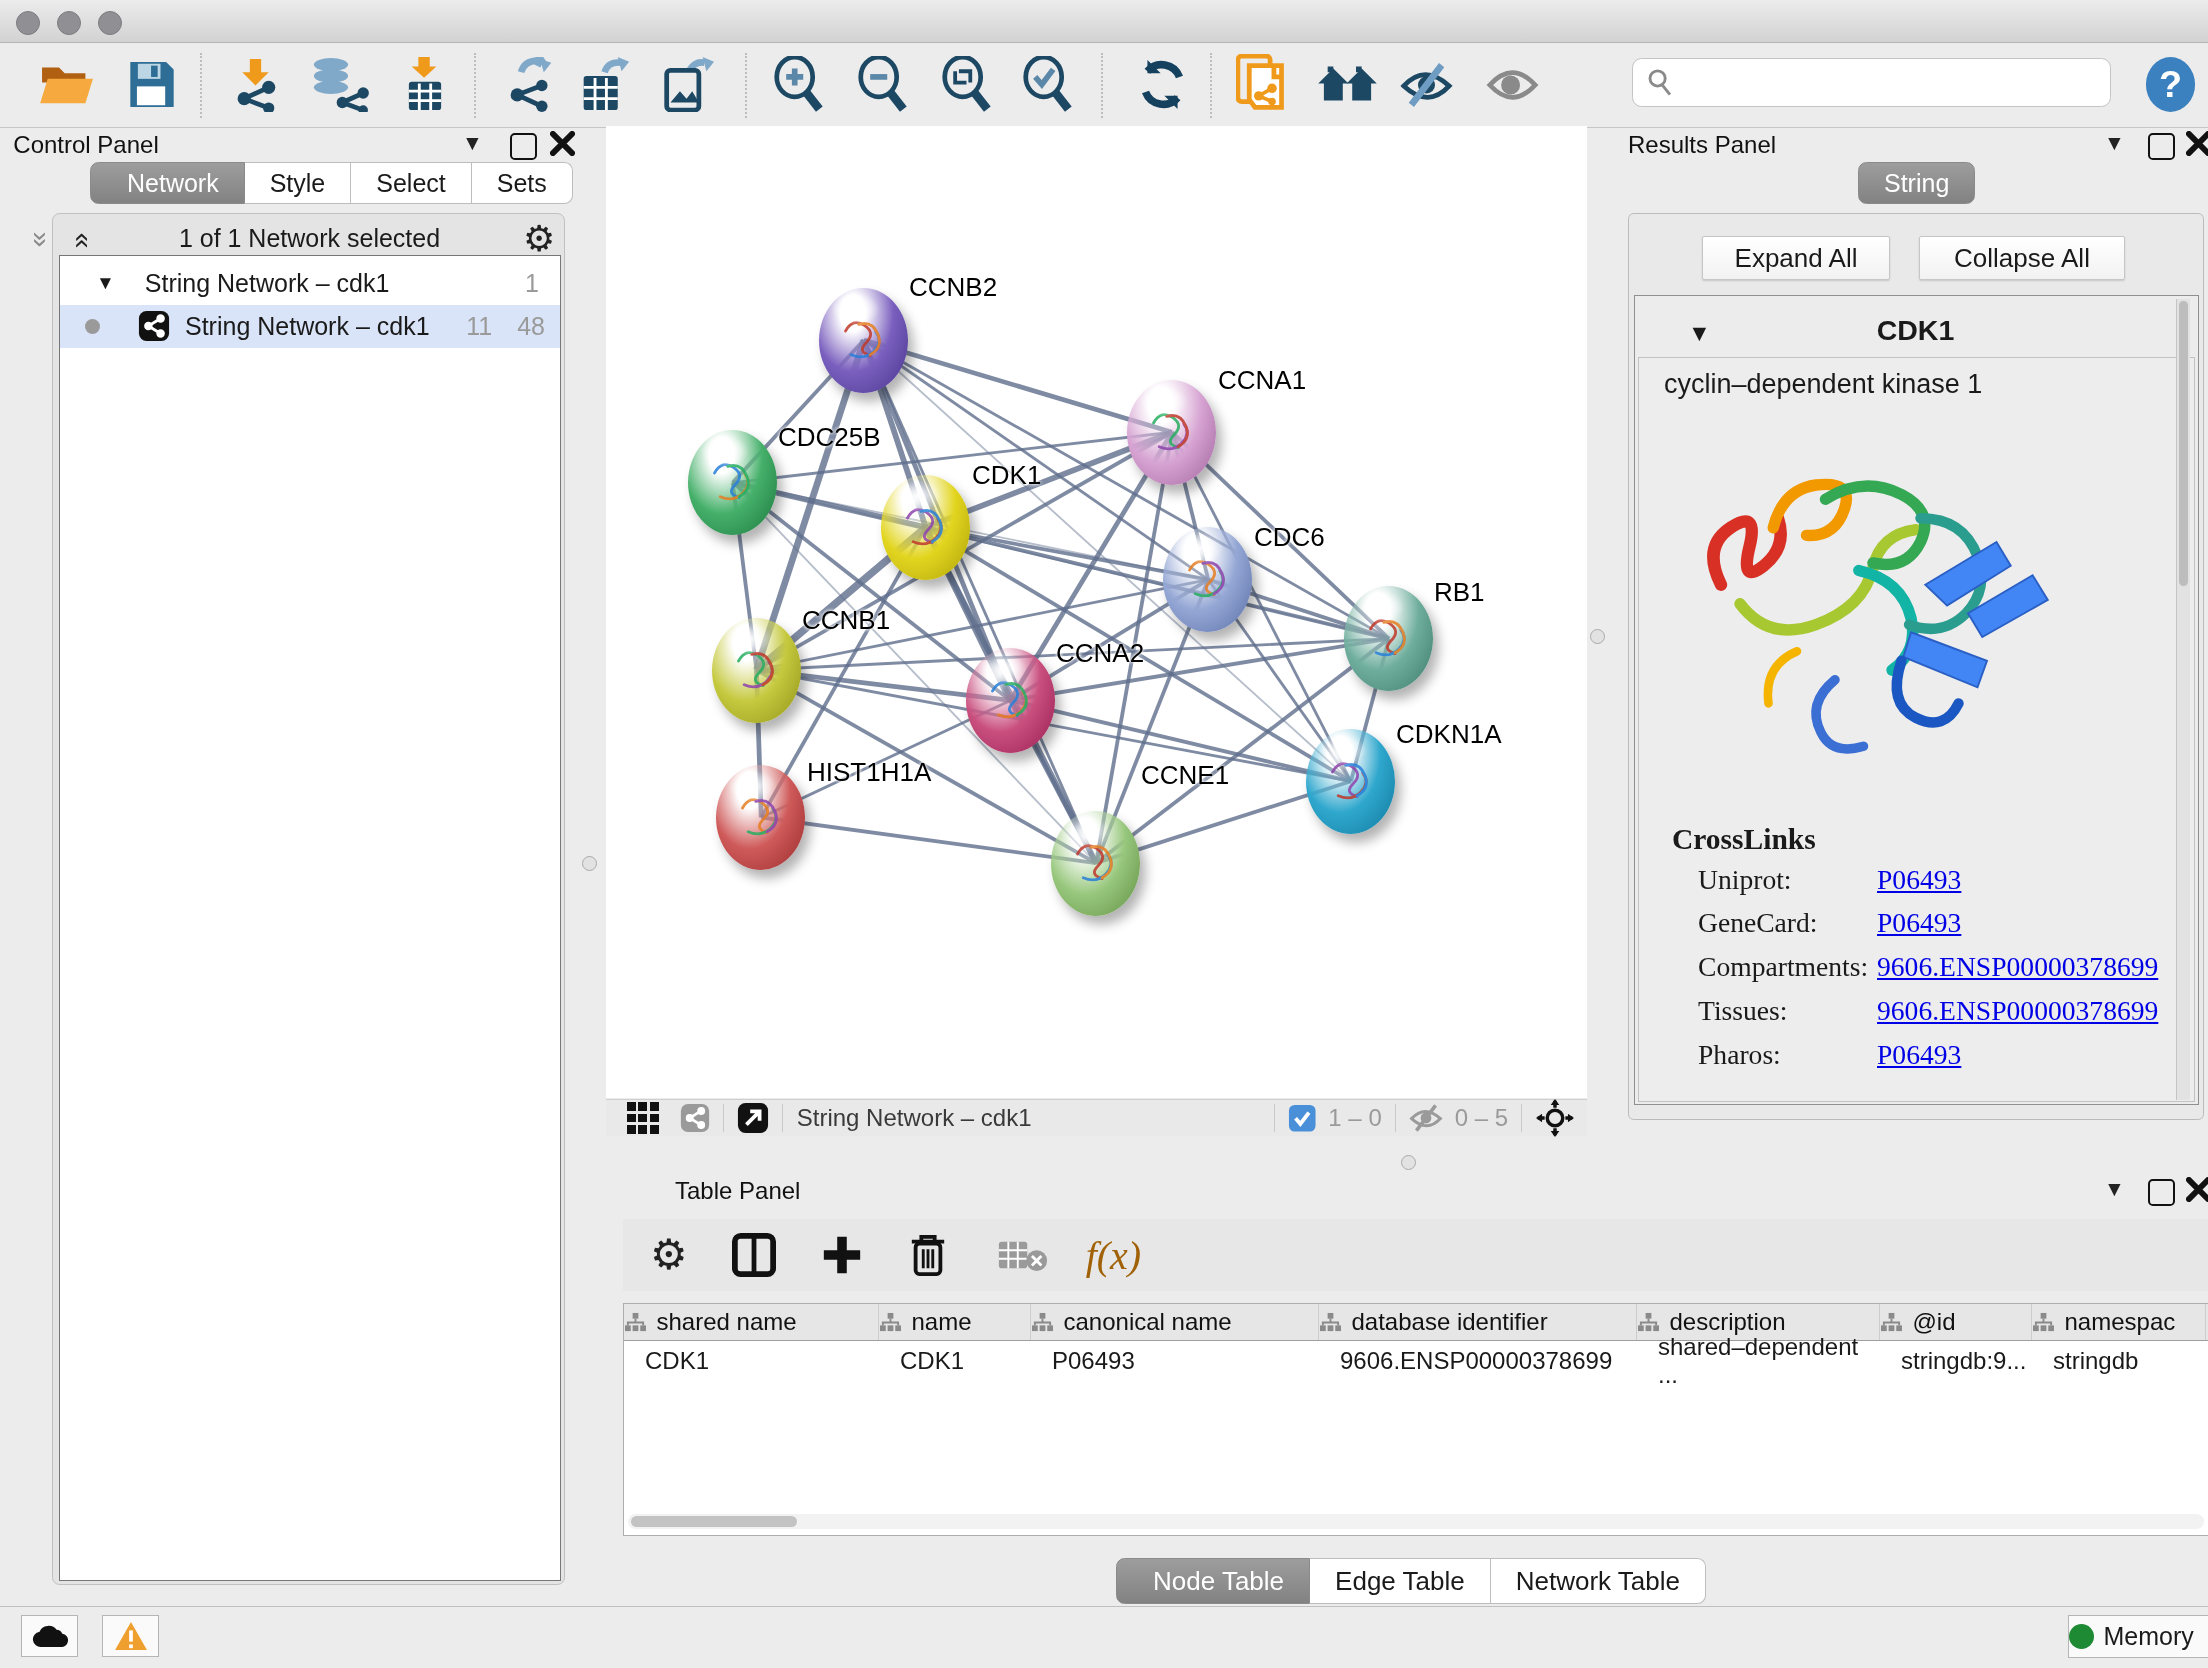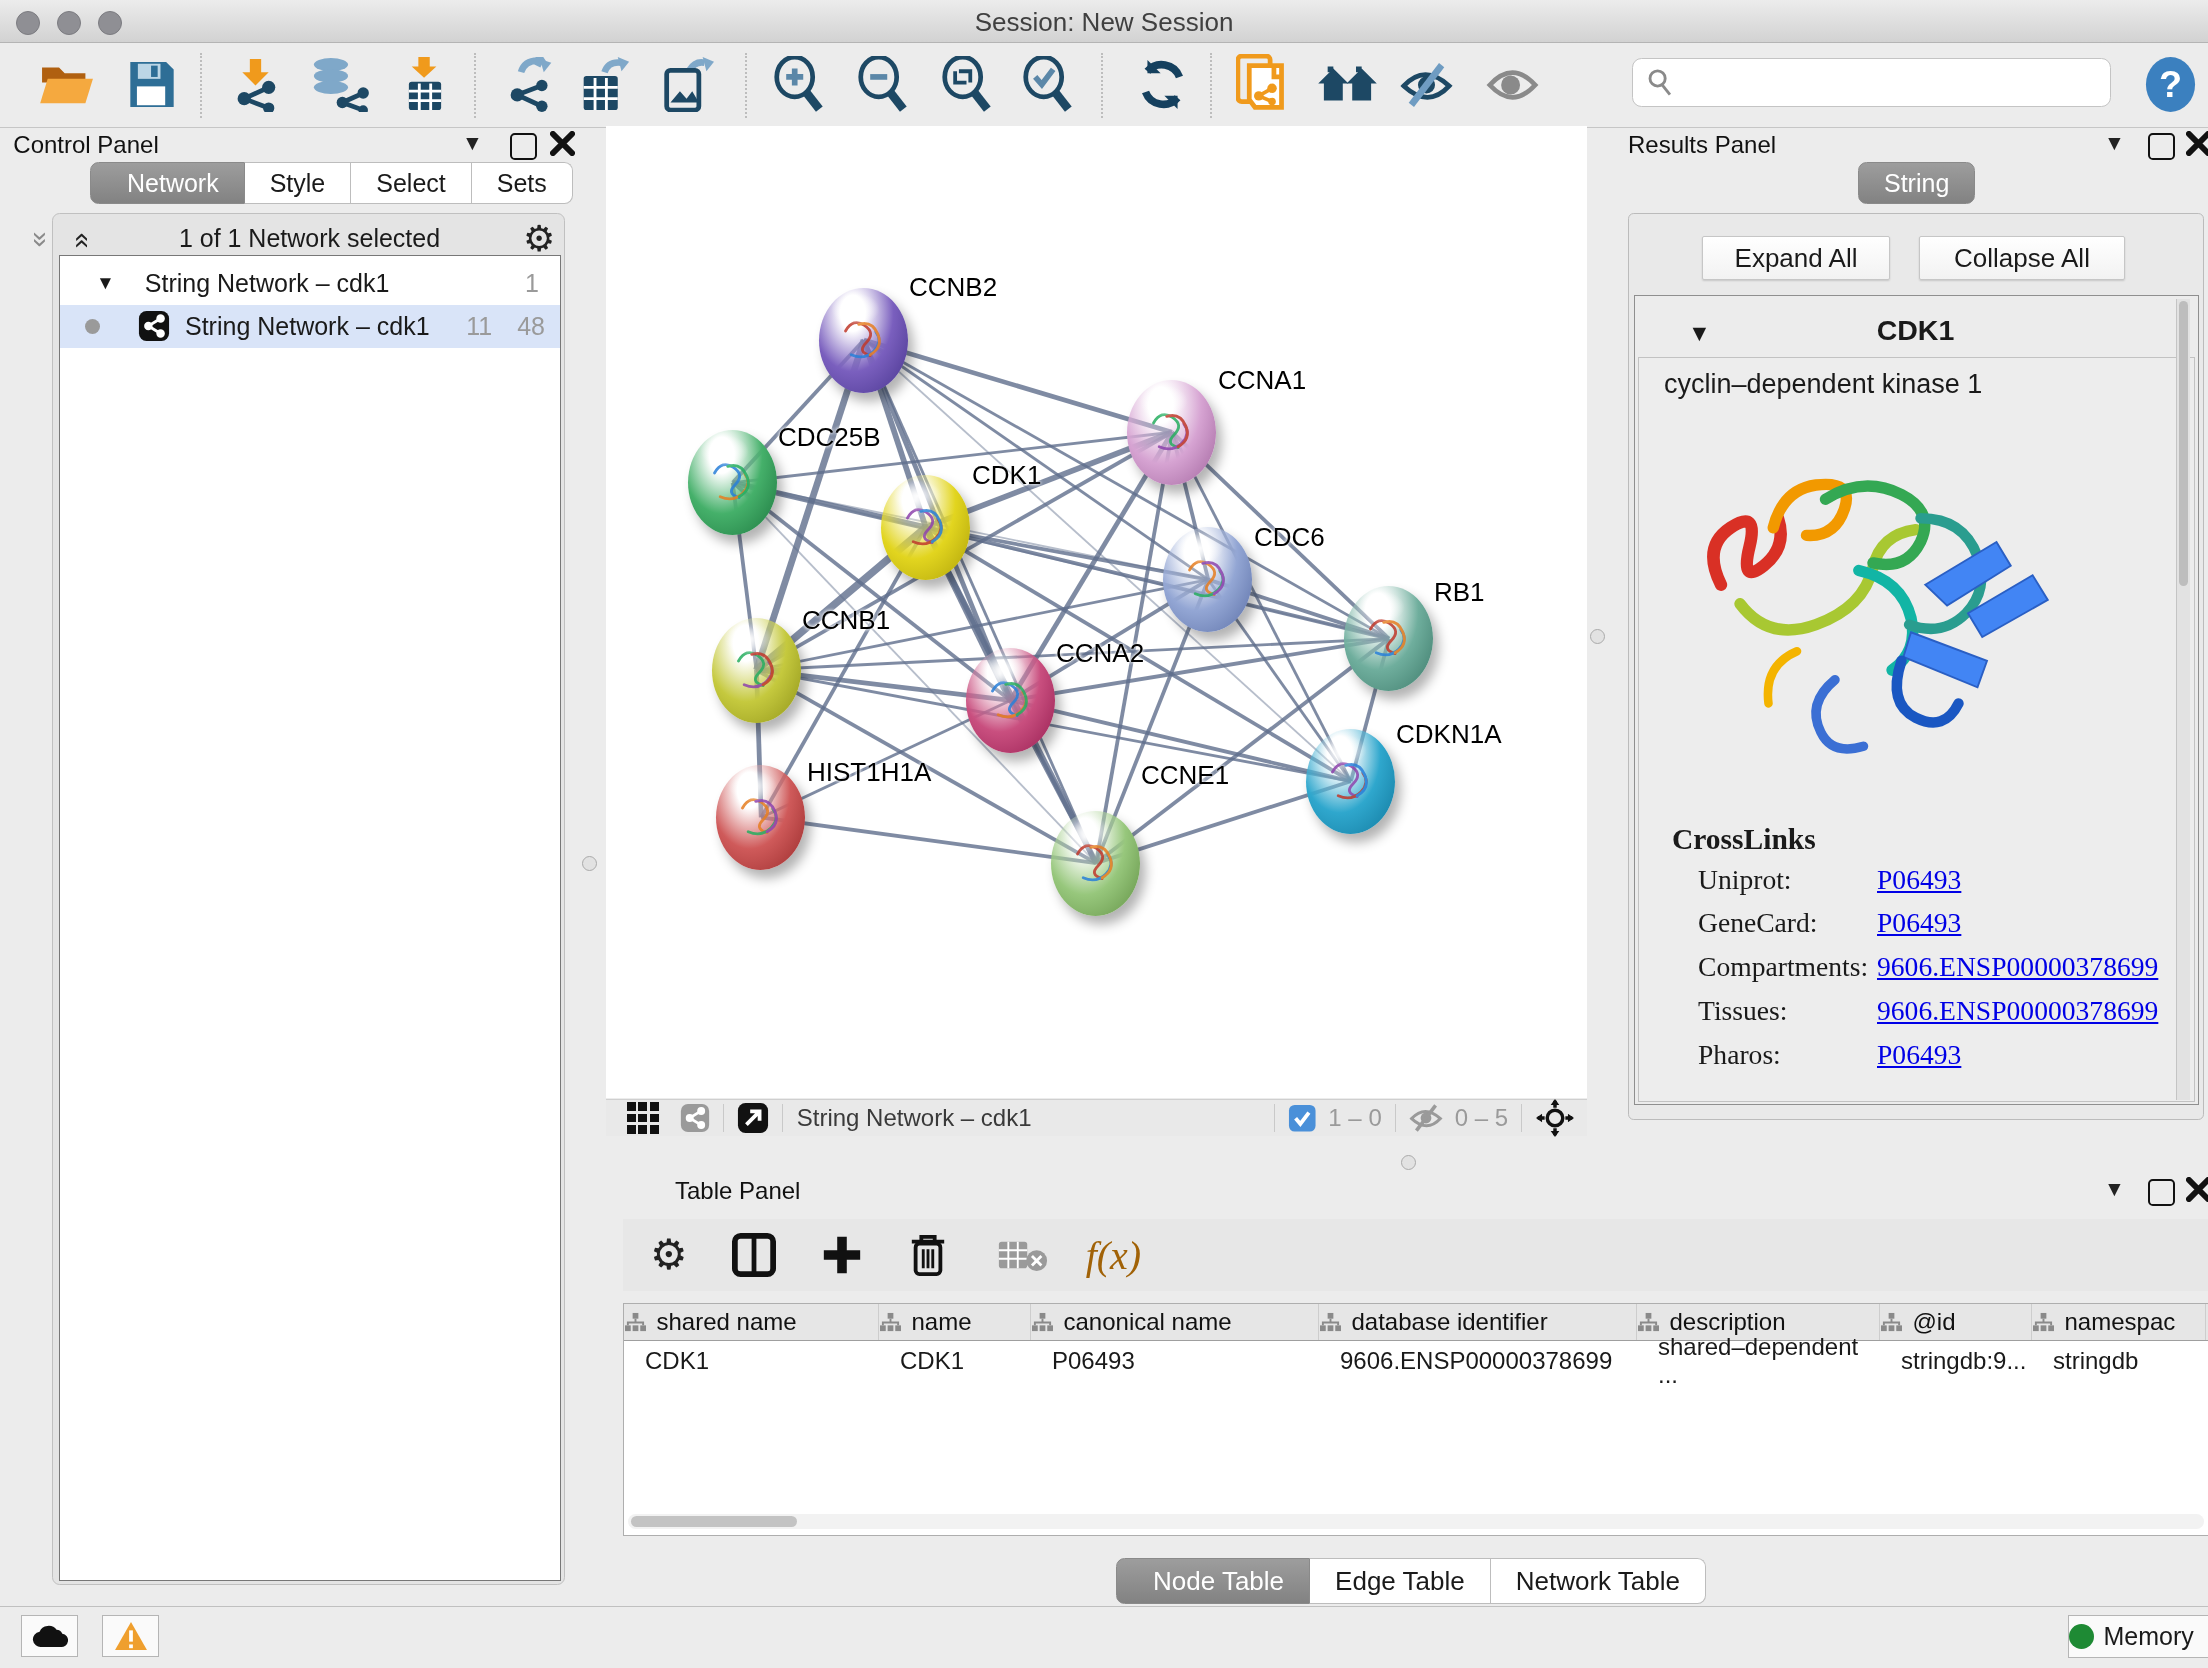--- a/index.html
+++ b/index.html
@@ -77,21 +77,20 @@
   .memdot{width:25px;height:25px;border-radius:50%;background:#1e8a34;}
   .chev{color:#222;font-size:21px;}
 </style>
 </head>
 <body>
 
 <div class="abs titlebar">
   <div class="abs tl-dot" style="left:16px"></div>
   <div class="abs tl-dot" style="left:57px"></div>
   <div class="abs tl-dot" style="left:98px"></div>
-  <div class="abs win-title">Session: New Session</div>
 </div>
 
 <div class="abs toolbar">
   <div class="abs tbtn" style="left:38px">
     <svg width="59" height="49" viewBox="0 0 62 52">
         <path d="M4 8 h18 l6 6 h22 v10 H4z" fill="#b06010"></path>
         <path d="M10 20 h48 l-8 26 H2z" fill="#f5a93f"></path>
       </svg>
   </div>
   <div class="abs tbtn" style="left:128px">

